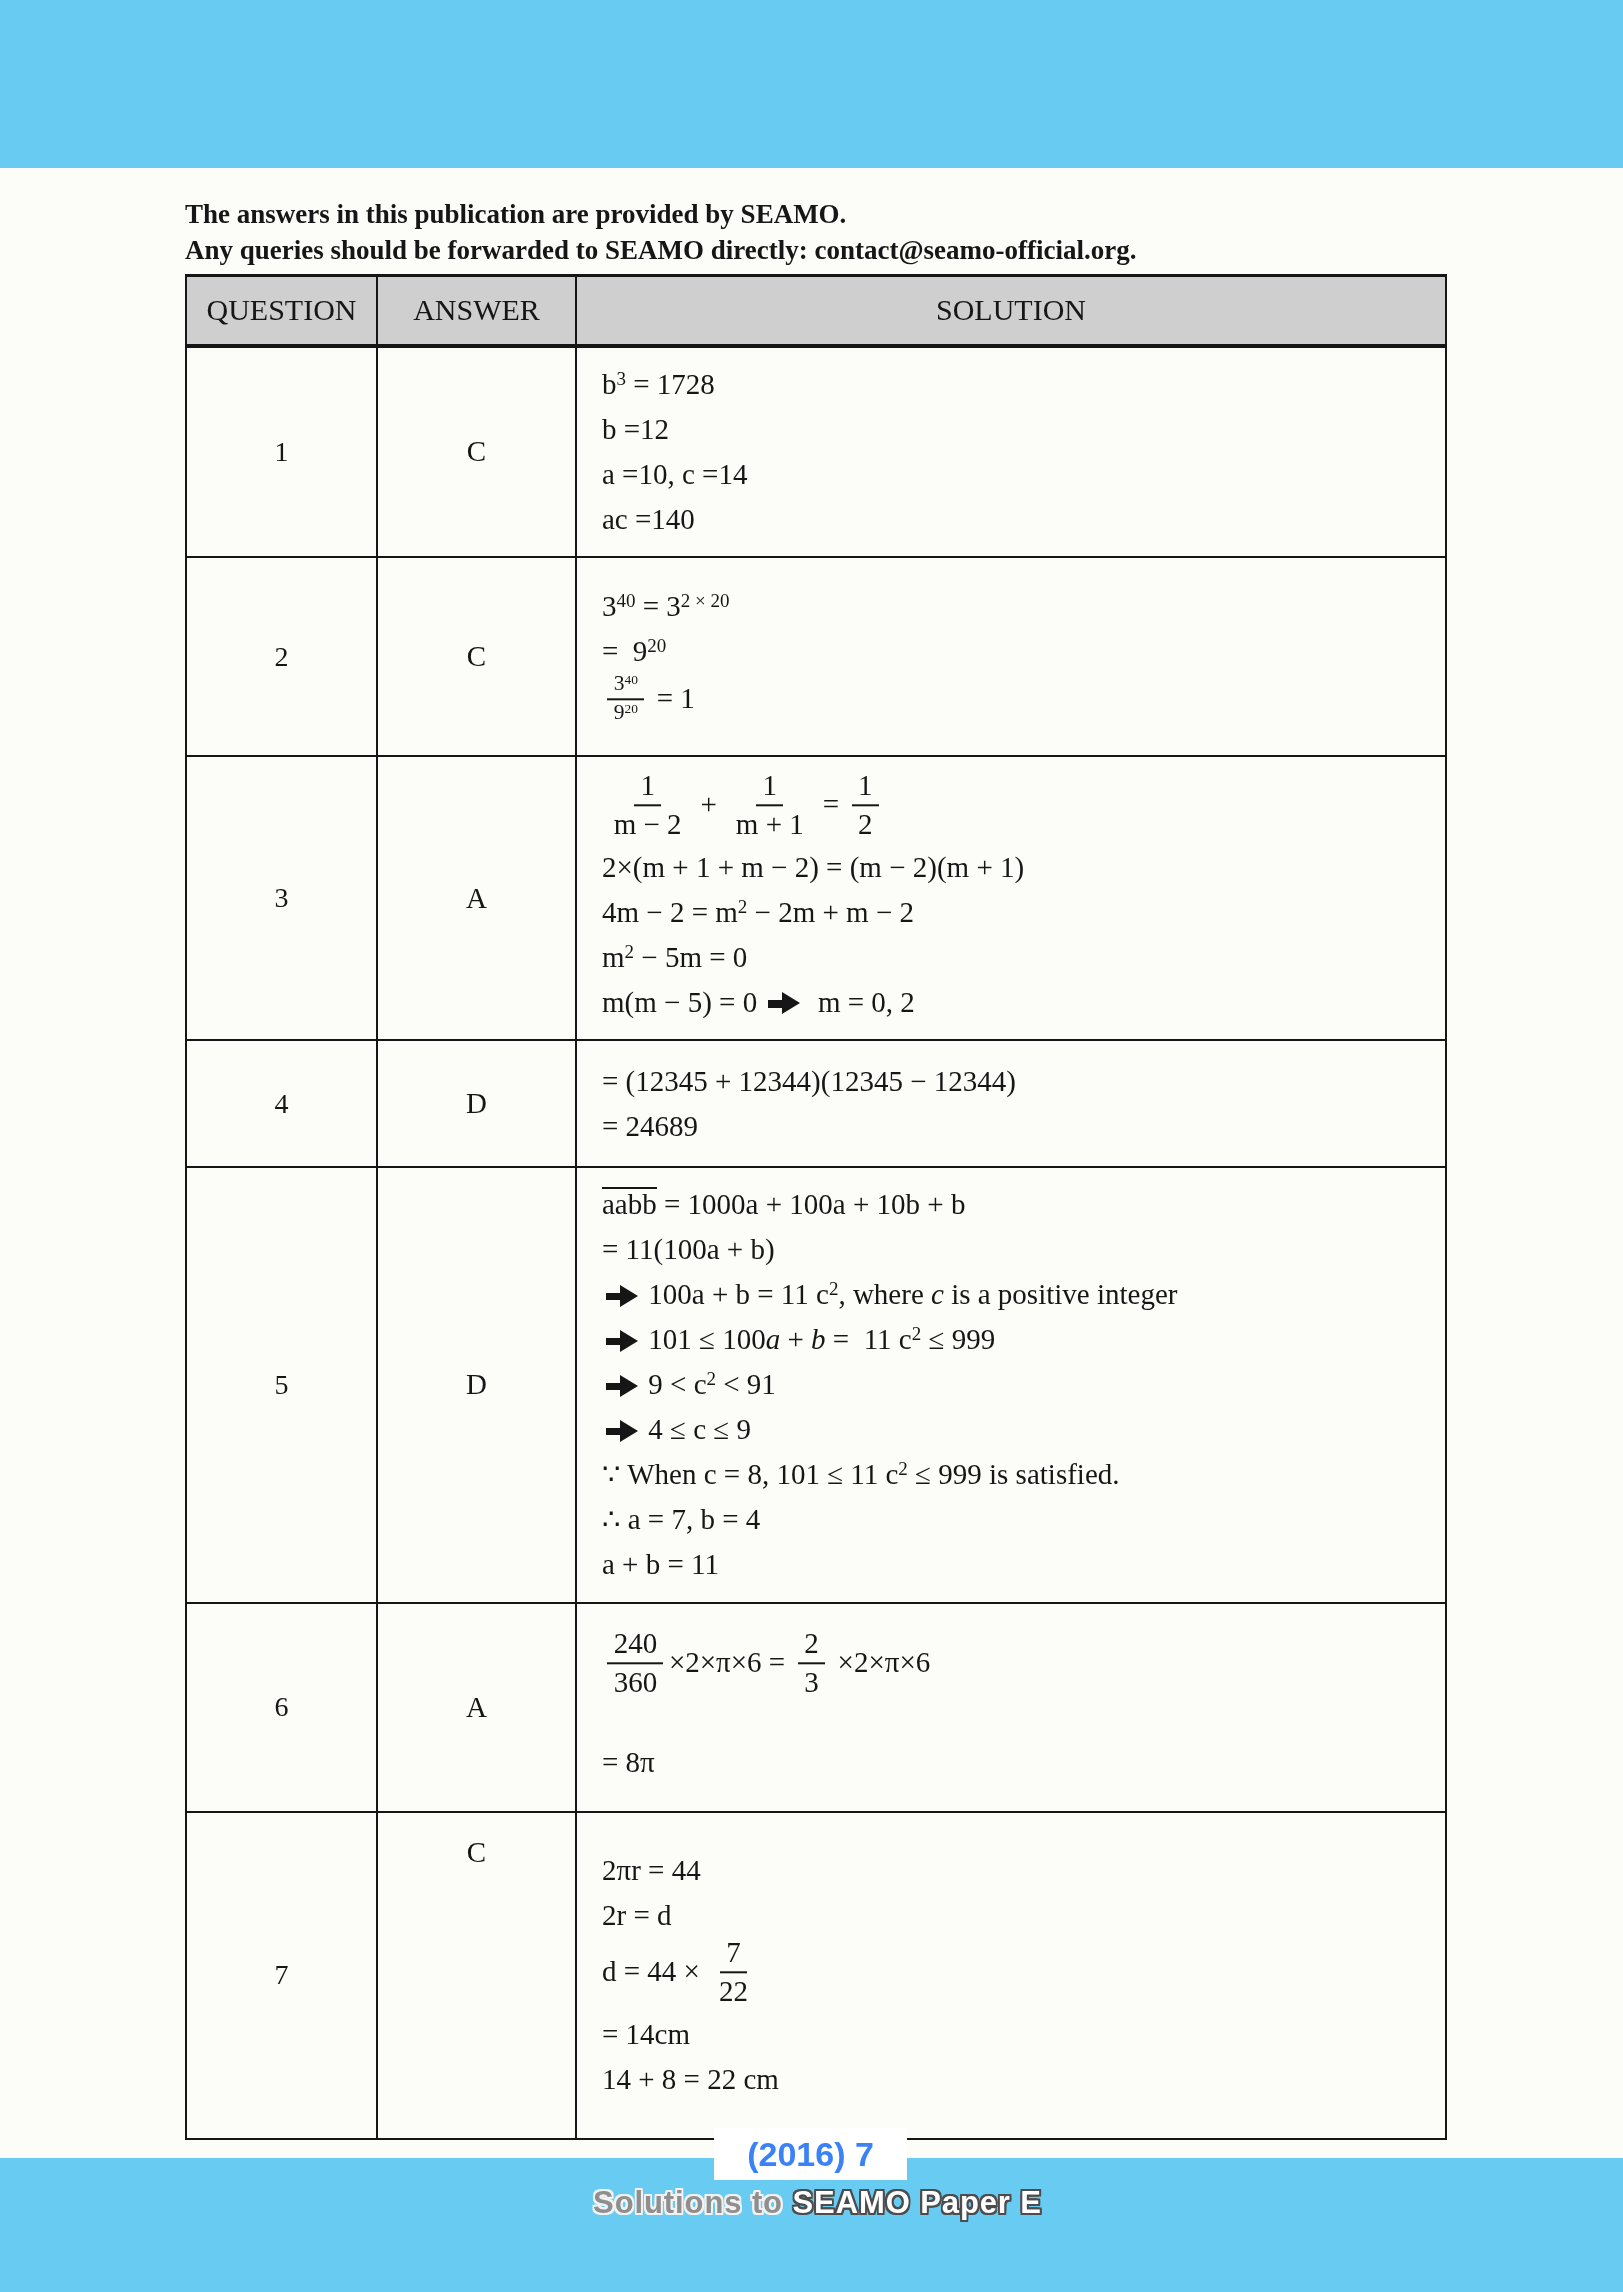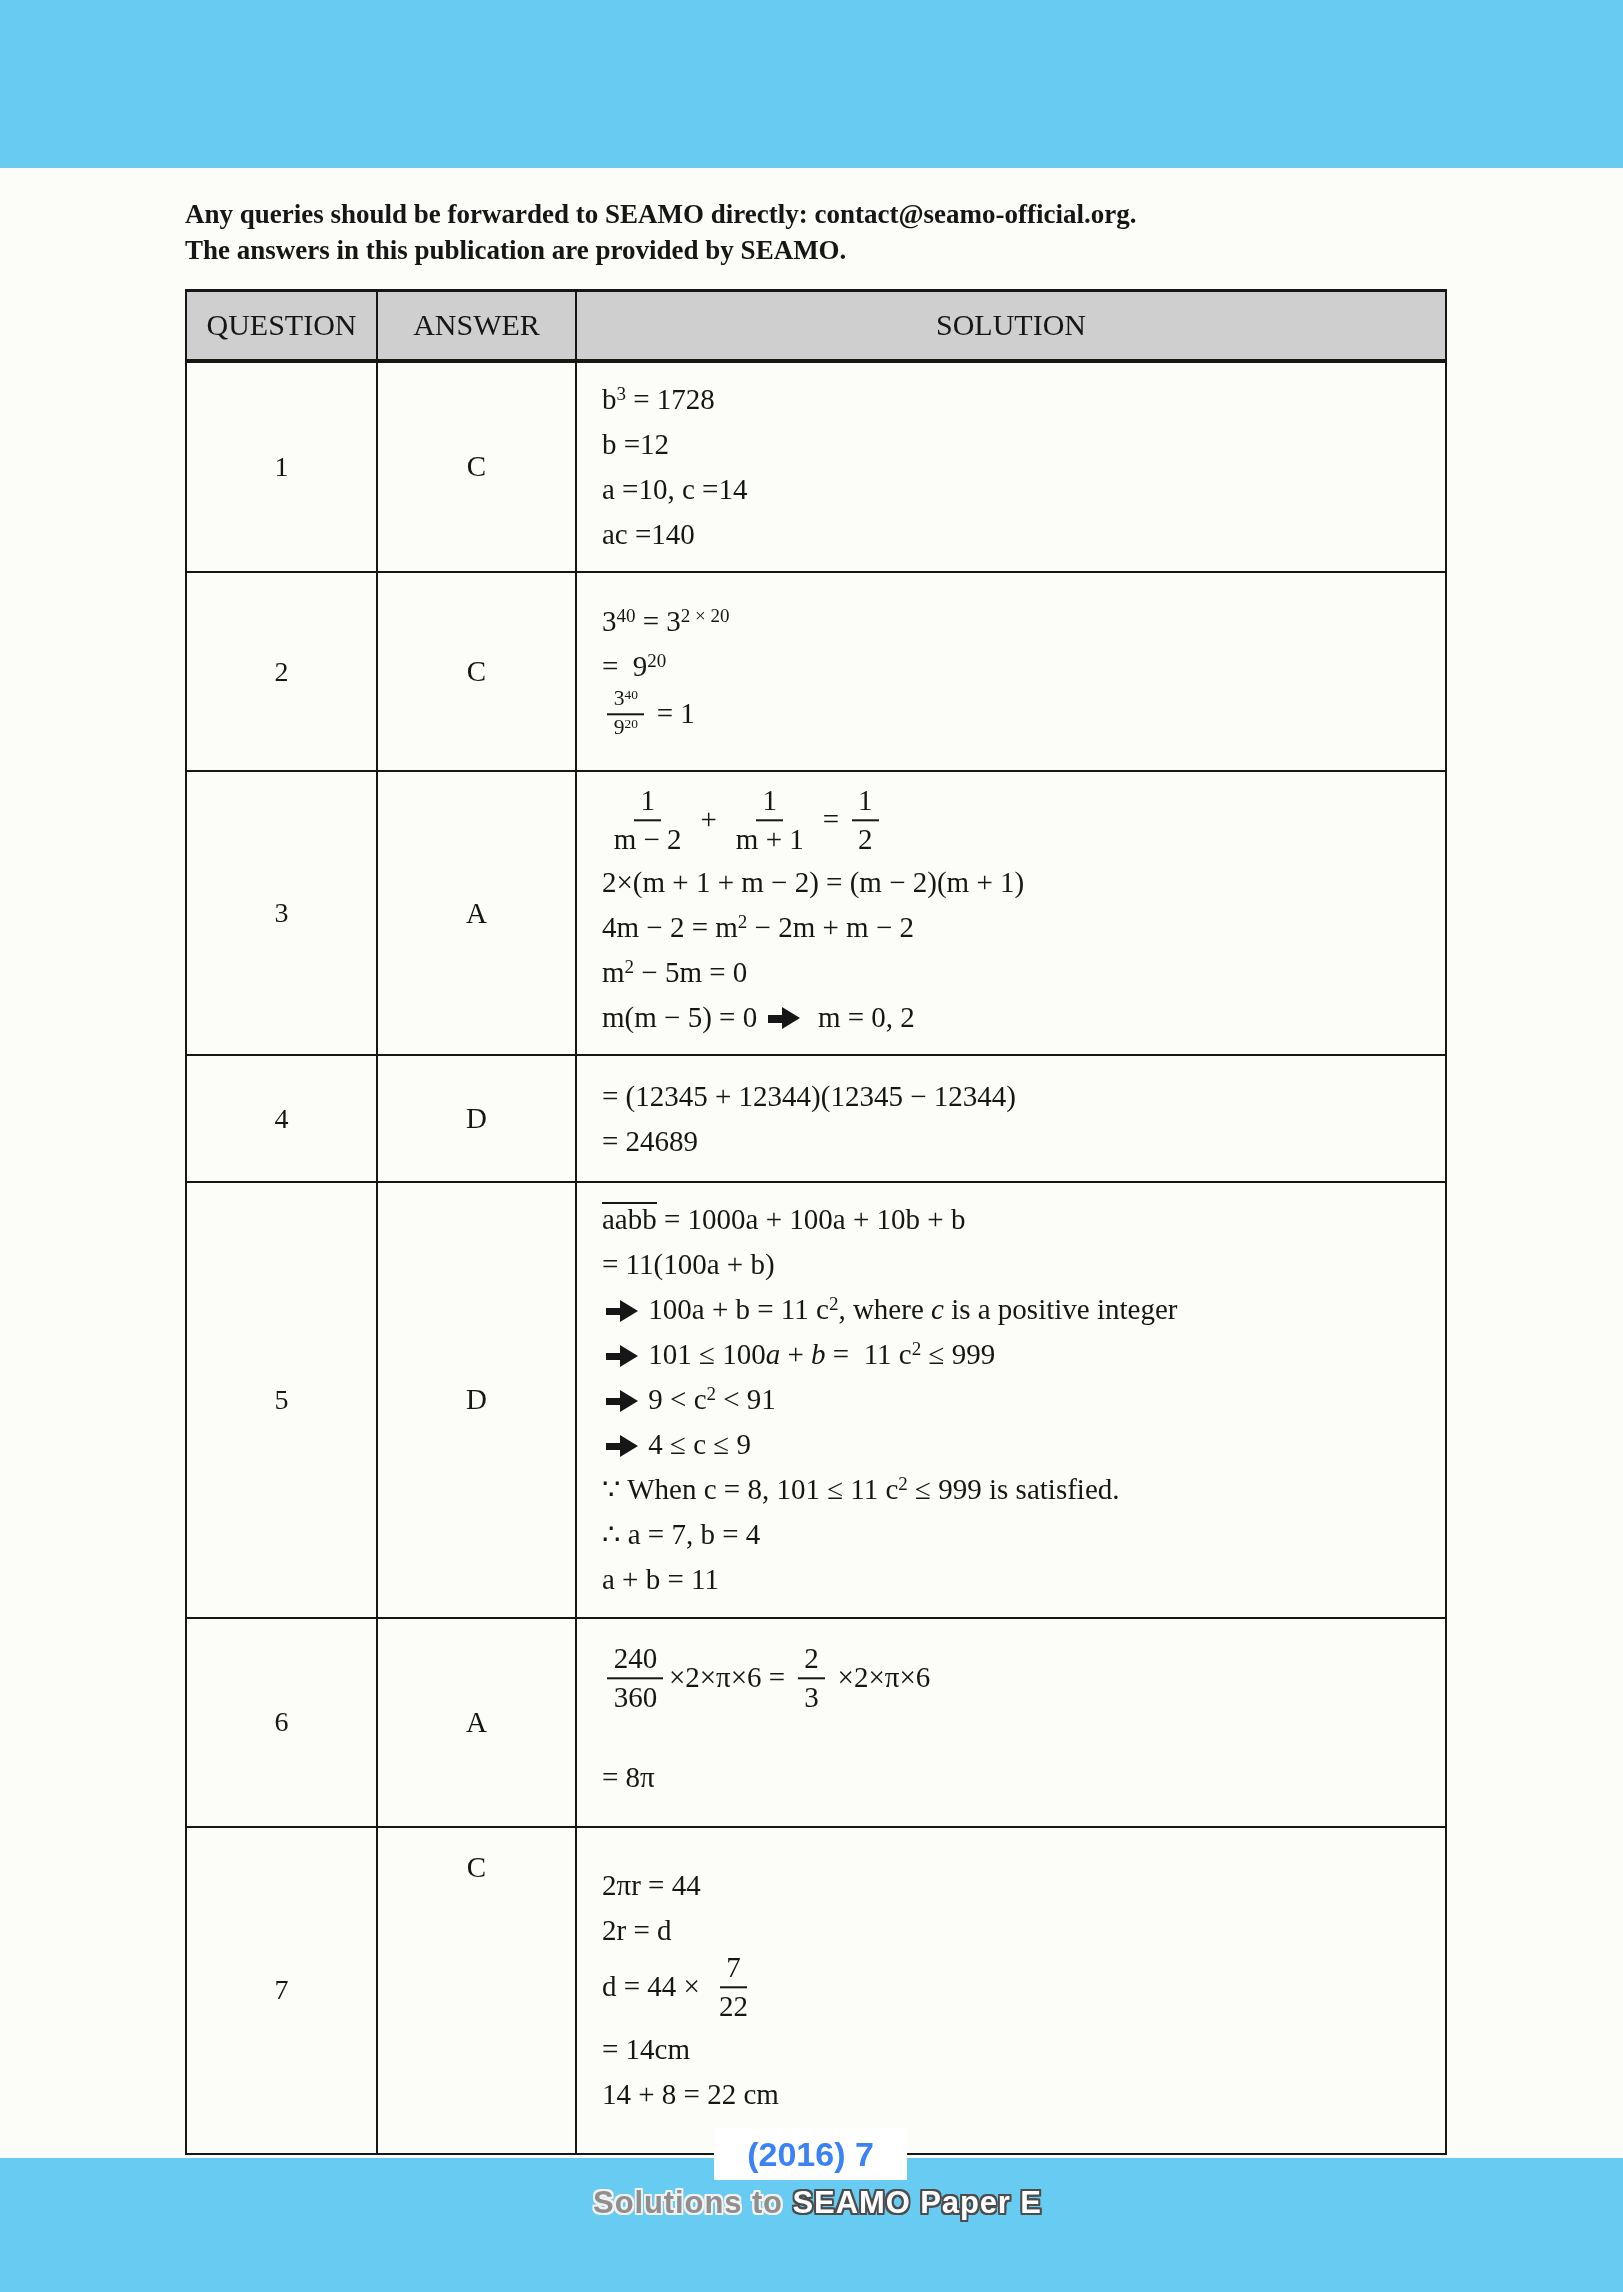--- a/index.html
+++ b/index.html
@@ -6,21 +6,21 @@
   * { margin:0; padding:0; box-sizing:border-box; }
   body { width:1624px; height:2293px; background:#fcfcf8; position:relative;
          font-family:"Liberation Serif","DejaVu Serif",serif; color:#161616; overflow:hidden; }
   .page { position:absolute; inset:0; }
   .band { position:absolute; left:0; width:100%; background:var(--band); }
   .band.top { top:0; height:168px; }
   .band.bottom { top:2158px; height:134px; }
 
   .notice { position:absolute; left:185px; top:196px; font-weight:bold; font-size:27px; line-height:36px; }
 
-  table.sol-table { position:absolute; left:185px; top:289px; width:1259px;
+  table.sol-table { position:absolute; left:185px; top:274px; width:1259px;
                     border-collapse:collapse; table-layout:fixed; }
   .sol-table th { background:var(--header-bg); font-weight:normal; font-size:30px; height:70px;
                   border:2.7px solid var(--ink); border-top:3.6px solid var(--ink); border-bottom:4.5px solid var(--ink); }
   .sol-table td { border:2.7px solid var(--ink); background:transparent; }
   th.col-q { width:191px; } th.col-a { width:199px; } th.col-s { width:870px; }
   td.qcell { text-align:center; vertical-align:middle; font-size:28px; }
   td.acell { text-align:center; vertical-align:middle; font-size:29px; }
   td.acell.top { vertical-align:top; padding-top:23px; }
   td.scell { vertical-align:middle; font-size:29px; padding:14.3px 18px 14.3px 25px;margin-left:36px; }
 
@@ -54,22 +54,22 @@
     text-shadow:-1.8px -1.8px 0 #4c4c4c, 0 -1.8px 0 #4c4c4c, 1.8px -1.8px 0 #4c4c4c, -1.8px 0 0 #4c4c4c,
                  1.8px 0 0 #4c4c4c, -1.8px 1.8px 0 #4c4c4c, 0 1.8px 0 #4c4c4c, 1.8px 1.8px 0 #4c4c4c; }
 </style>
 </head>
 <body>
 
 <div class="page">
   <div class="band top"></div>
 
   <div class="notice">
+    <div>The answers in this publication are provided by SEAMO.</div>
     <div>Any queries should be forwarded to SEAMO directly: contact@seamo-official.org.</div>
-    <div>The answers in this publication are provided by SEAMO.</div>
   </div>
 
   <table class="sol-table">
     <thead>
       <tr>
         <th class="col-q">QUESTION</th>
         <th class="col-a">ANSWER</th>
         <th class="col-s">SOLUTION</th>
       </tr>
     </thead>

